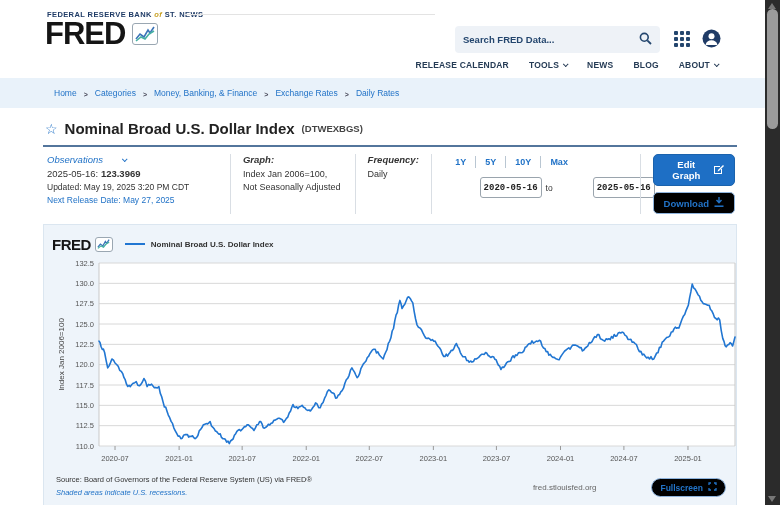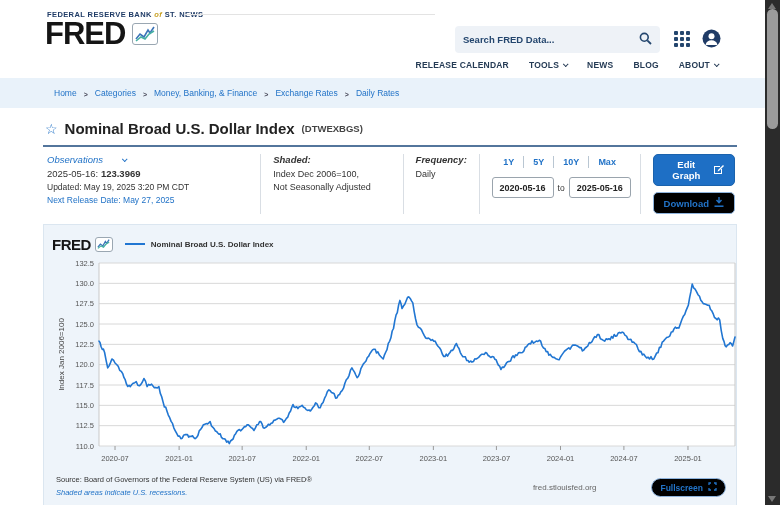--- a/index.html
+++ b/index.html
@@ -47,33 +47,33 @@
   .series-id { font-size:9.5px; color:#444; font-weight:bold; }
   .blue-rule { border-top:2px solid #53759c; width:694px; }
 
   .meta-row { display:flex; width:694px; padding:7px 0 8px 0; }
   .meta-col { padding:0 12px 0 4px; }
   .meta-col + .meta-col { border-left:1px solid #d9dee4; padding-left:12px; }
   .col-obs { width:220px; }
   .col-units { width:144px; }
   .col-freq { width:76px; }
   .col-range { width:161px; border-left:1px solid #d9dee4; }
-  .col-actions { flex:1; border-left:1px solid #d9dee4; display:flex; flex-direction:column; align-items:flex-end; gap:6px; padding-right:2px; }
+  .col-actions { flex:1; border-left:1px solid #d9dee4; display:flex; flex-direction:column; align-items:flex-end; gap:6px; padding-right:2px;margin-left:48px; }
   .obs-label { font-size:9.5px; font-style:italic; color:#2273c7; display:flex; align-items:center; gap:19px; cursor:pointer; }
   .obs-line { font-size:9.5px; margin-top:3px; }
   .obs-line b { font-weight:bold; }
   .obs-updated { font-size:8.5px; margin-top:3px; color:#333; }
   .obs-next { font-size:8.5px; margin-top:3px; color:#2273c7; cursor:pointer; }
   .meta-label { font-size:9.5px; font-style:italic; font-weight:bold; color:#333; }
   .meta-text { font-size:9px; margin-top:3px; line-height:1.45; }
   .range-links { display:flex; align-items:center; justify-content:center; gap:0; margin-top:2px; }
   .range-links a { color:#2273c7; font-size:9px; font-weight:bold; padding:0 9px; cursor:pointer; }
   .range-links .sep { width:1px; height:12px; background:#b9c6d2; }
   .date-inputs { display:flex; align-items:center; gap:4px; margin-top:9px; }
-  .date-inputs input { width:62px; height:21px; border:1px solid #9aa4ad; border-radius:3px; font-size:9px; font-weight:bold; text-align:center; color:#222; font-family:Liberation Sans, sans-serif; background:#fff; }
+  .date-inputs input { width:62px; height:21px; border:1px solid #9aa4ad; border-radius:3px; font-size:9px; font-weight:bold; text-align:center; color:#222; font-family:Liberation Mono, monospace; background:#fff;margin-left:36px; }
   .to-label { font-size:8.5px; color:#333; }
   .btn { display:inline-flex; align-items:center; gap:5px; font-size:9.5px; font-weight:bold; border-radius:5px; padding:4px 10px; cursor:pointer; font-family:inherit; }
   .btn-solid { background:#1e6fc5; color:#fff; border:1px solid #1a62ad; }
   .btn-outline { background:#000000; color:#2273c7; border:1px solid #8fb4dd; }
   .btn-pill { border-radius:12px;margin-left:45px; }
 
   
   .chart-box { width:694px; background:#eef4fa; border:1px solid #dbe6f0; margin-top:2px; padding:7px 0 6px 8px; position:relative; }
   .chart-head { display:flex; align-items:center; height:24px; }
   .chart-brand { display:flex; align-items:center; }
@@ -177,23 +177,23 @@
           <span class="caret blue"></span>
         </div>
         <div class="obs-line">
           <span>2025-05-16:</span>
           <b>123.3969</b>
         </div>
         <div class="obs-updated">Updated: May 19, 2025 3:20 PM CDT</div>
         <div class="obs-next">Next Release Date: May 27, 2025</div>
       </div>
       <div class="meta-col col-units">
-        <div class="meta-label">Shaded:</div>
+        <div class="meta-label">Graph:</div>
         <div class="meta-text">
-          <div>Index Dec 2006=100,</div>
+          <div>Index Jan 2006=100,</div>
           <div>Not Seasonally Adjusted</div>
         </div>
       </div>
       <div class="meta-col col-freq">
         <div class="meta-label">Frequency:</div>
         <div class="meta-text">Daily</div>
       </div>
       <div class="meta-col col-range">
         <div class="range-links">
             <a>1Y</a>

